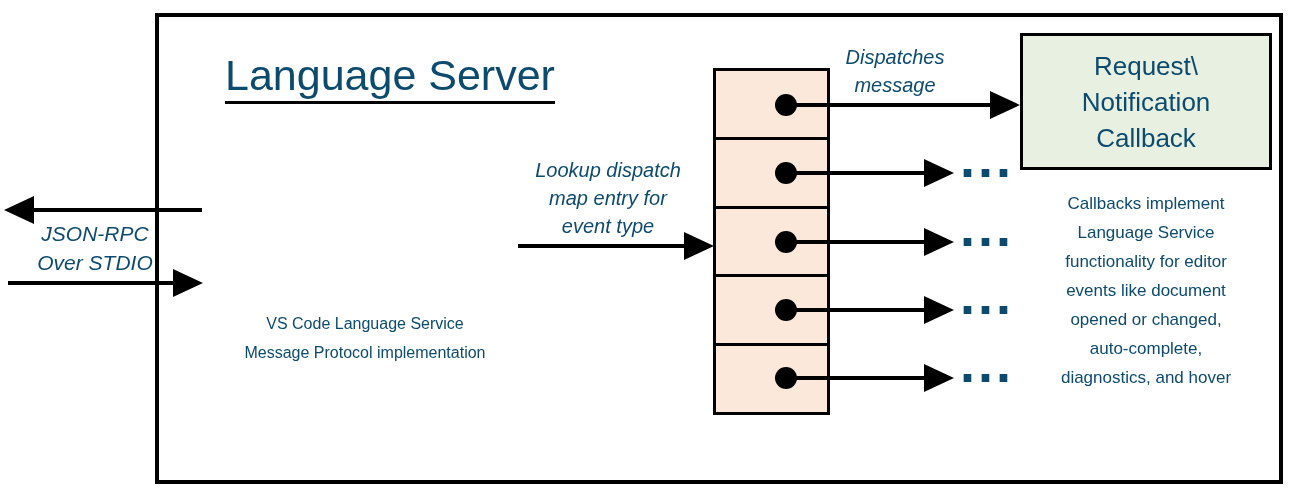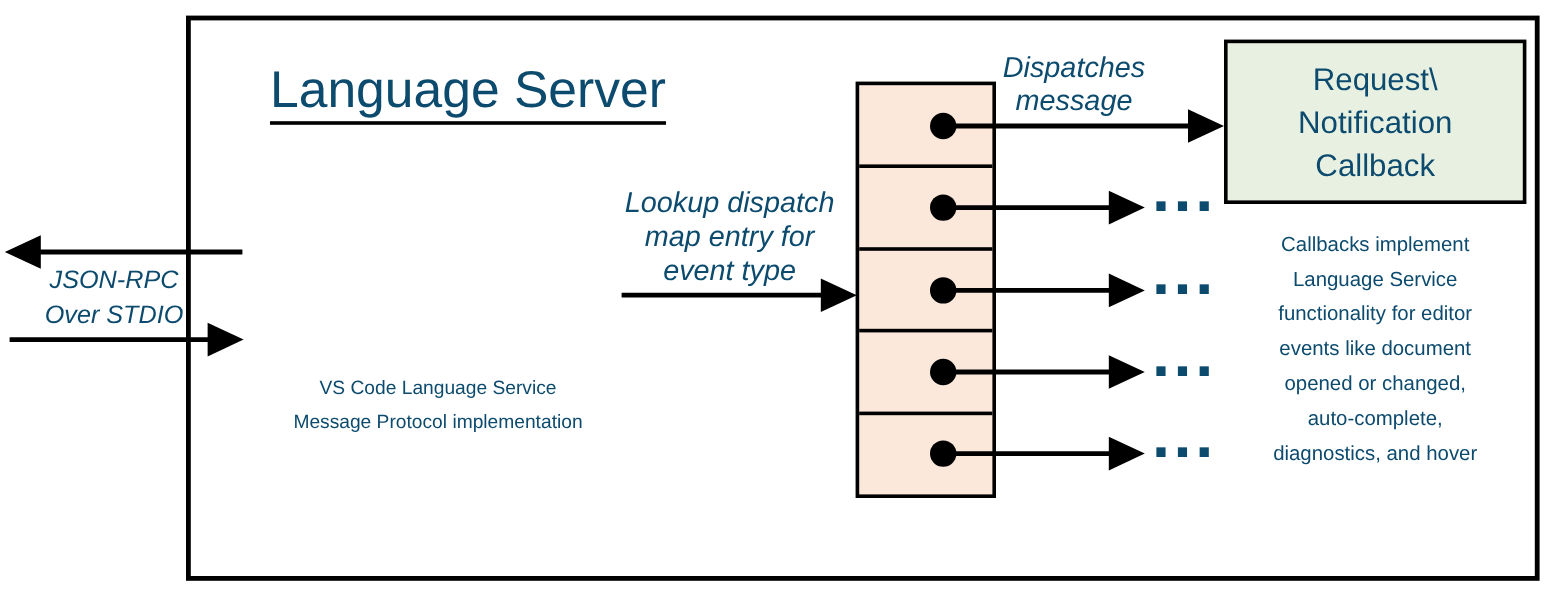--- a/index.html
+++ b/index.html
@@ -80,25 +80,25 @@
     font-style: italic;
     text-align: center;
     white-space: pre-line;
   }
   .jsonrpc-label {
     left: 15px; top: 219px; width: 160px;
     font-size: 21px; line-height: 29px;
   }
   .lookup-label {
     left: 508px; top: 156px; width: 200px;
-    font-size: 24px; line-height: 28px;
+    font-size: 20px; line-height: 28px;
   }
   .dispatches-label {
     left: 820px; top: 43px; width: 150px;
-    font-size: 24px; line-height: 28px;
+    font-size: 20px; line-height: 28px;
   }
   .dmap {
     position: absolute;
     left: 713px; top: 68px;
     width: 117px; height: 347px;
     border: 3px solid var(--line-color);
     background: var(--map-fill);
     display: flex;
     flex-direction: column;
   }

